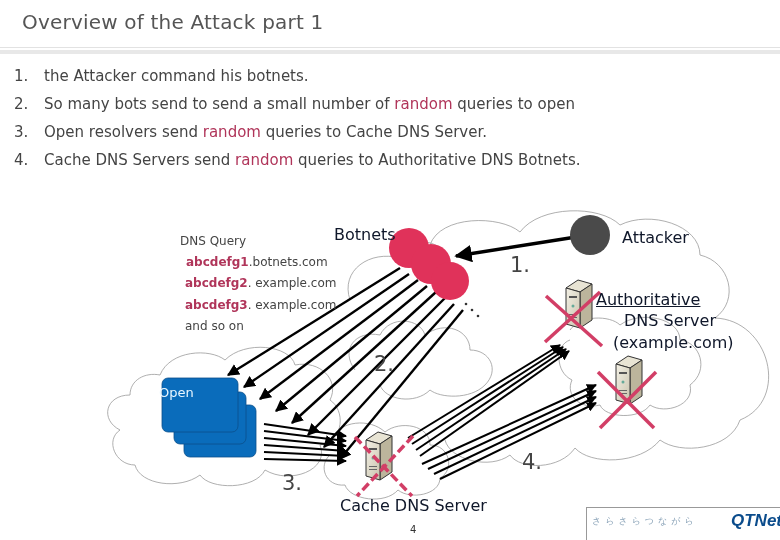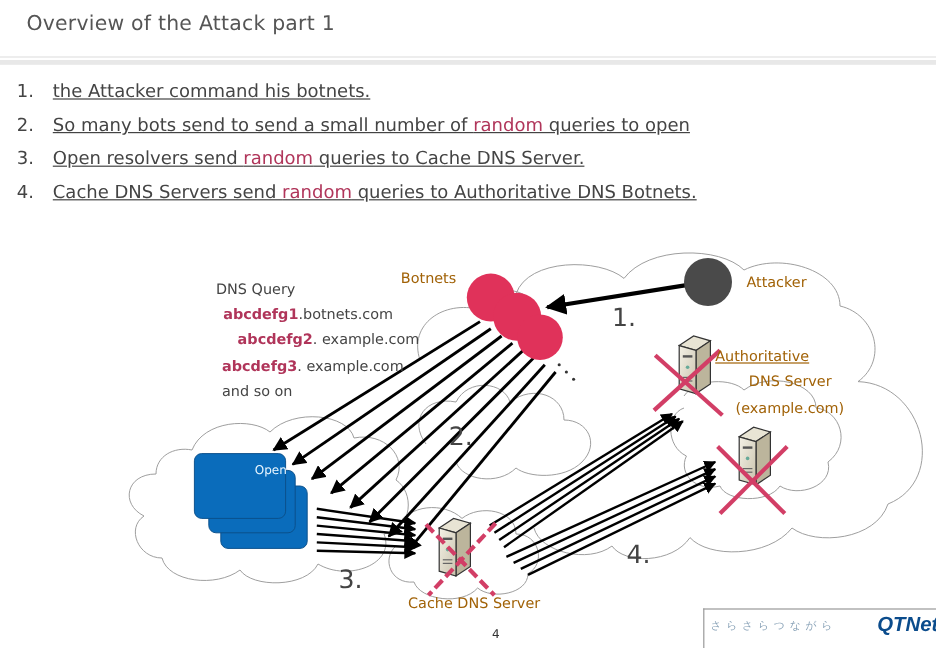--- a/index.html
+++ b/index.html
@@ -1,32 +1,32 @@
 <!DOCTYPE html>
 <html><head>
 <meta charset="utf-8">
 <style>
   html, body { margin: 0; padding: 0; background: #ffffff; }
   body { width: 780px; height: 540px; position: relative; overflow: hidden;
          font-family: "DejaVu Sans", sans-serif; color: #333; }
-  .title { position: absolute; left: 22px; top: 10px; font-size: 17px; color: #555;
+  .title { position: absolute; left: 22px; top: 10px; font-size: 20px; color: #555;
            font-family: "DejaVu Sans", sans-serif; letter-spacing: 0.2px; }
   .divider1 { position: absolute; left: 0; top: 47px; width: 780px; height: 1px; background: #e2e2e2; }
   .divider2 { position: absolute; left: 0; top: 50px; width: 780px; height: 4px; background: #e8e8e8; }
   .steps { position: absolute; left: 14px; top: 62px; font-size: 15px; color: #444; line-height: 28px; }
-  .step { white-space: nowrap; text-decoration: underline; }
+  .step { white-space: nowrap; }
   .step .num { display: inline-block; width: 30px; }
   .red { color: #b0355a; }
   .teal { color: #1e6b8a; }
   svg.diagram { position: absolute; left: 0; top: 0; }
-  .lbl { position: absolute; font-size: 12px; color: #a16207; white-space: nowrap; }
+  .lbl { position: absolute; font-size: 16px; color: #0f172a; white-space: nowrap; }
   .qry { position: absolute; font-size: 12px; color: #444; white-space: nowrap; }
   .qry b { color: #b0355a; margin-left: 40px; }
   .bignum { position: absolute; font-size: 21px; color: #444; }
-  .resolver-label { position: absolute; color: #e8f6ff; font-size: 10px; text-align: right; width: 80px; line-height: 23px; }
+  .resolver-label { position: absolute; color: #e8f6ff; font-size: 13px; text-align: left; width: 80px; line-height: 23px; }
   .footer-box { position: absolute; left: 586px; top: 507px; width: 194px; height: 33px;
                 border-left: 1px solid #999; border-top: 1px solid #999; background: #fff; }
   .footer-jp { position: absolute; left: 592px; top: 515px; font-size: 9px; color: #8aa3b8; letter-spacing: 4px; }
   .footer-logo { position: absolute; left: 731px; top: 511px; font-size: 17px; color: #0b4c8c;
                  font-weight: bold; font-style: italic; font-family: "Liberation Sans", sans-serif; }
   .pagenum { position: absolute; left: 410px; top: 524px; font-size: 10px; color: #333; }
 </style>
 </head>
 <body>
 
@@ -150,21 +150,21 @@
       <line x1="656" y1="372" x2="600" y2="428"></line>
   </g>
   <g stroke="#d23e66" stroke-width="3.5" stroke-dasharray="9,4">
     <line x1="355" y1="437" x2="412" y2="496"></line>
       <line x1="413" y1="436" x2="357" y2="496"></line>
   </g>
 </svg>
 
 <div class="qry" style="left:180px;top:234px;">DNS Query</div>
 <div class="qry" style="left:146px;top:255px;"><b>abcdefg1</b><span>.botnets.com</span></div>
-<div class="qry" style="left:158px;top:276px;"><b>abcdefg2</b><span>. example.com</span></div>
+<div class="qry" style="left:145px;top:276px;"><b>abcdefg2</b><span>. example.com</span></div>
 <div class="qry" style="left:145px;top:298px;"><b>abcdefg3</b><span>. example.com</span></div>
 <div class="qry" style="left:185px;top:319px;">and so on</div>
 
 <div class="lbl" style="left:334px;top:225px;">Botnets</div>
 <div class="lbl" style="left:622px;top:228px;">Attacker</div>
 <div class="lbl" style="left:596px;top:290px;text-decoration:underline;">Authoritative</div>
 <div class="lbl" style="left:624px;top:311px;">DNS Server</div>
 <div class="lbl" style="left:613px;top:333px;">(example.com)</div>
 <div class="lbl" style="left:340px;top:496px;">Cache DNS Server</div>
 

